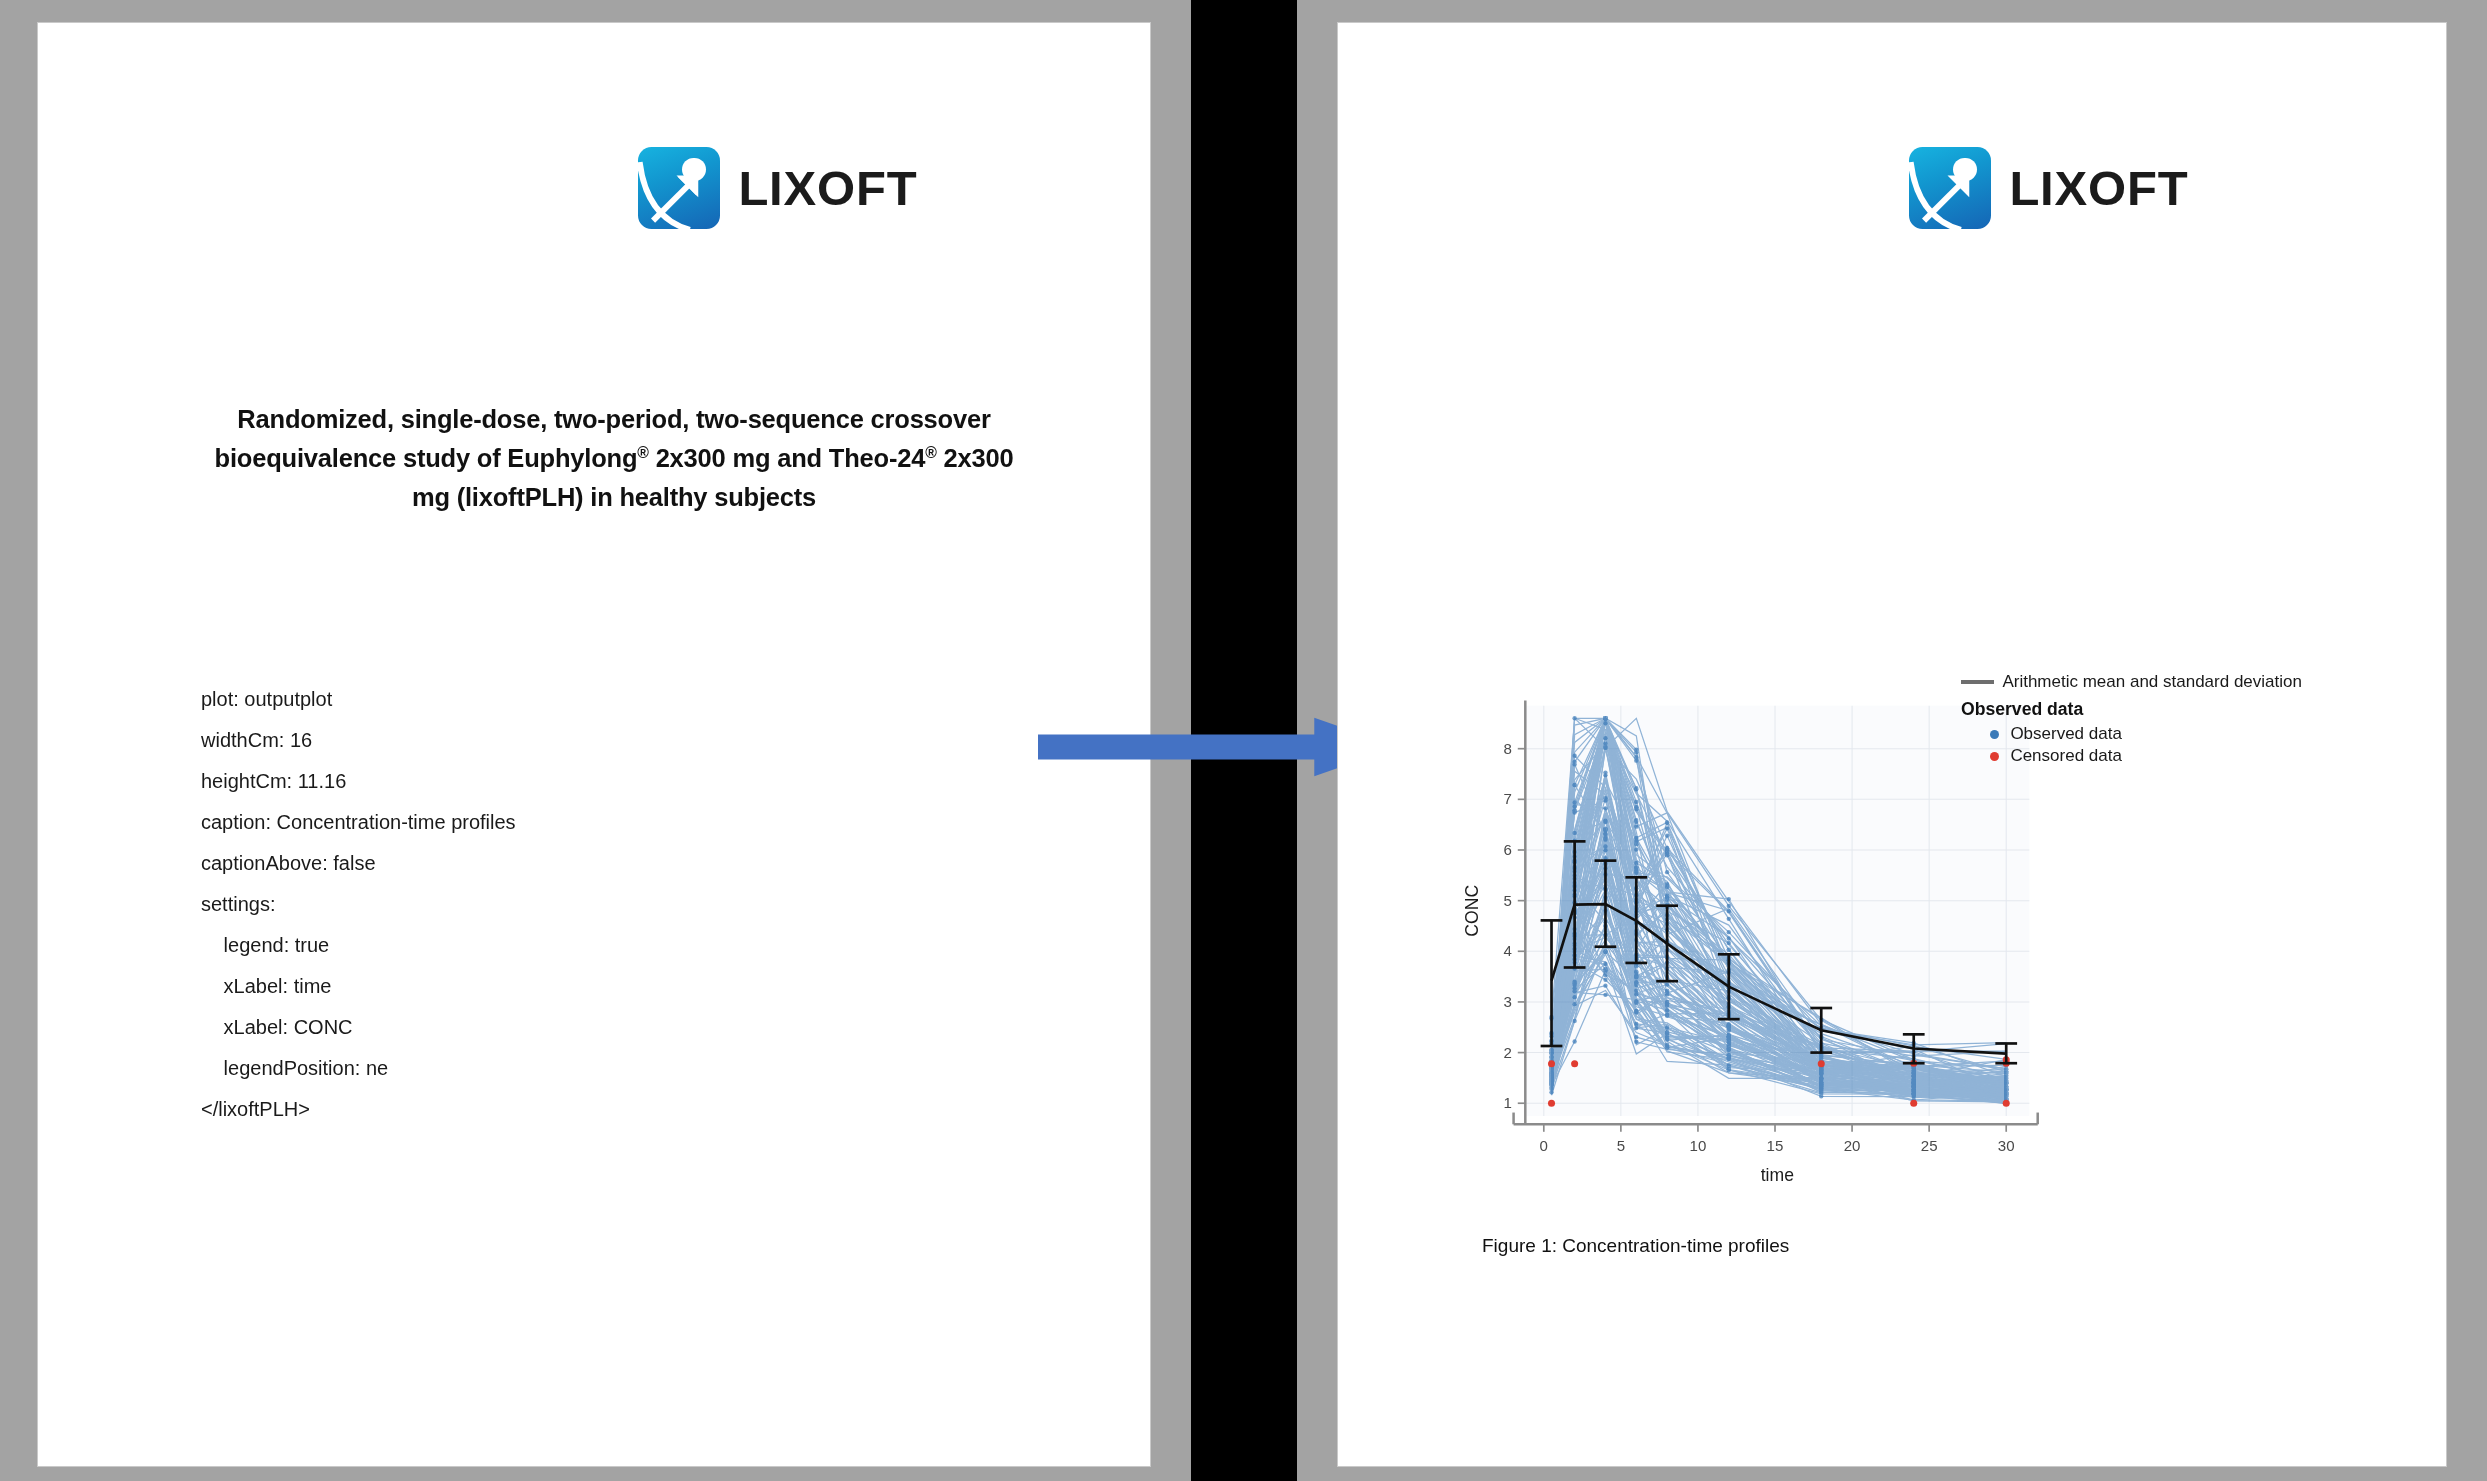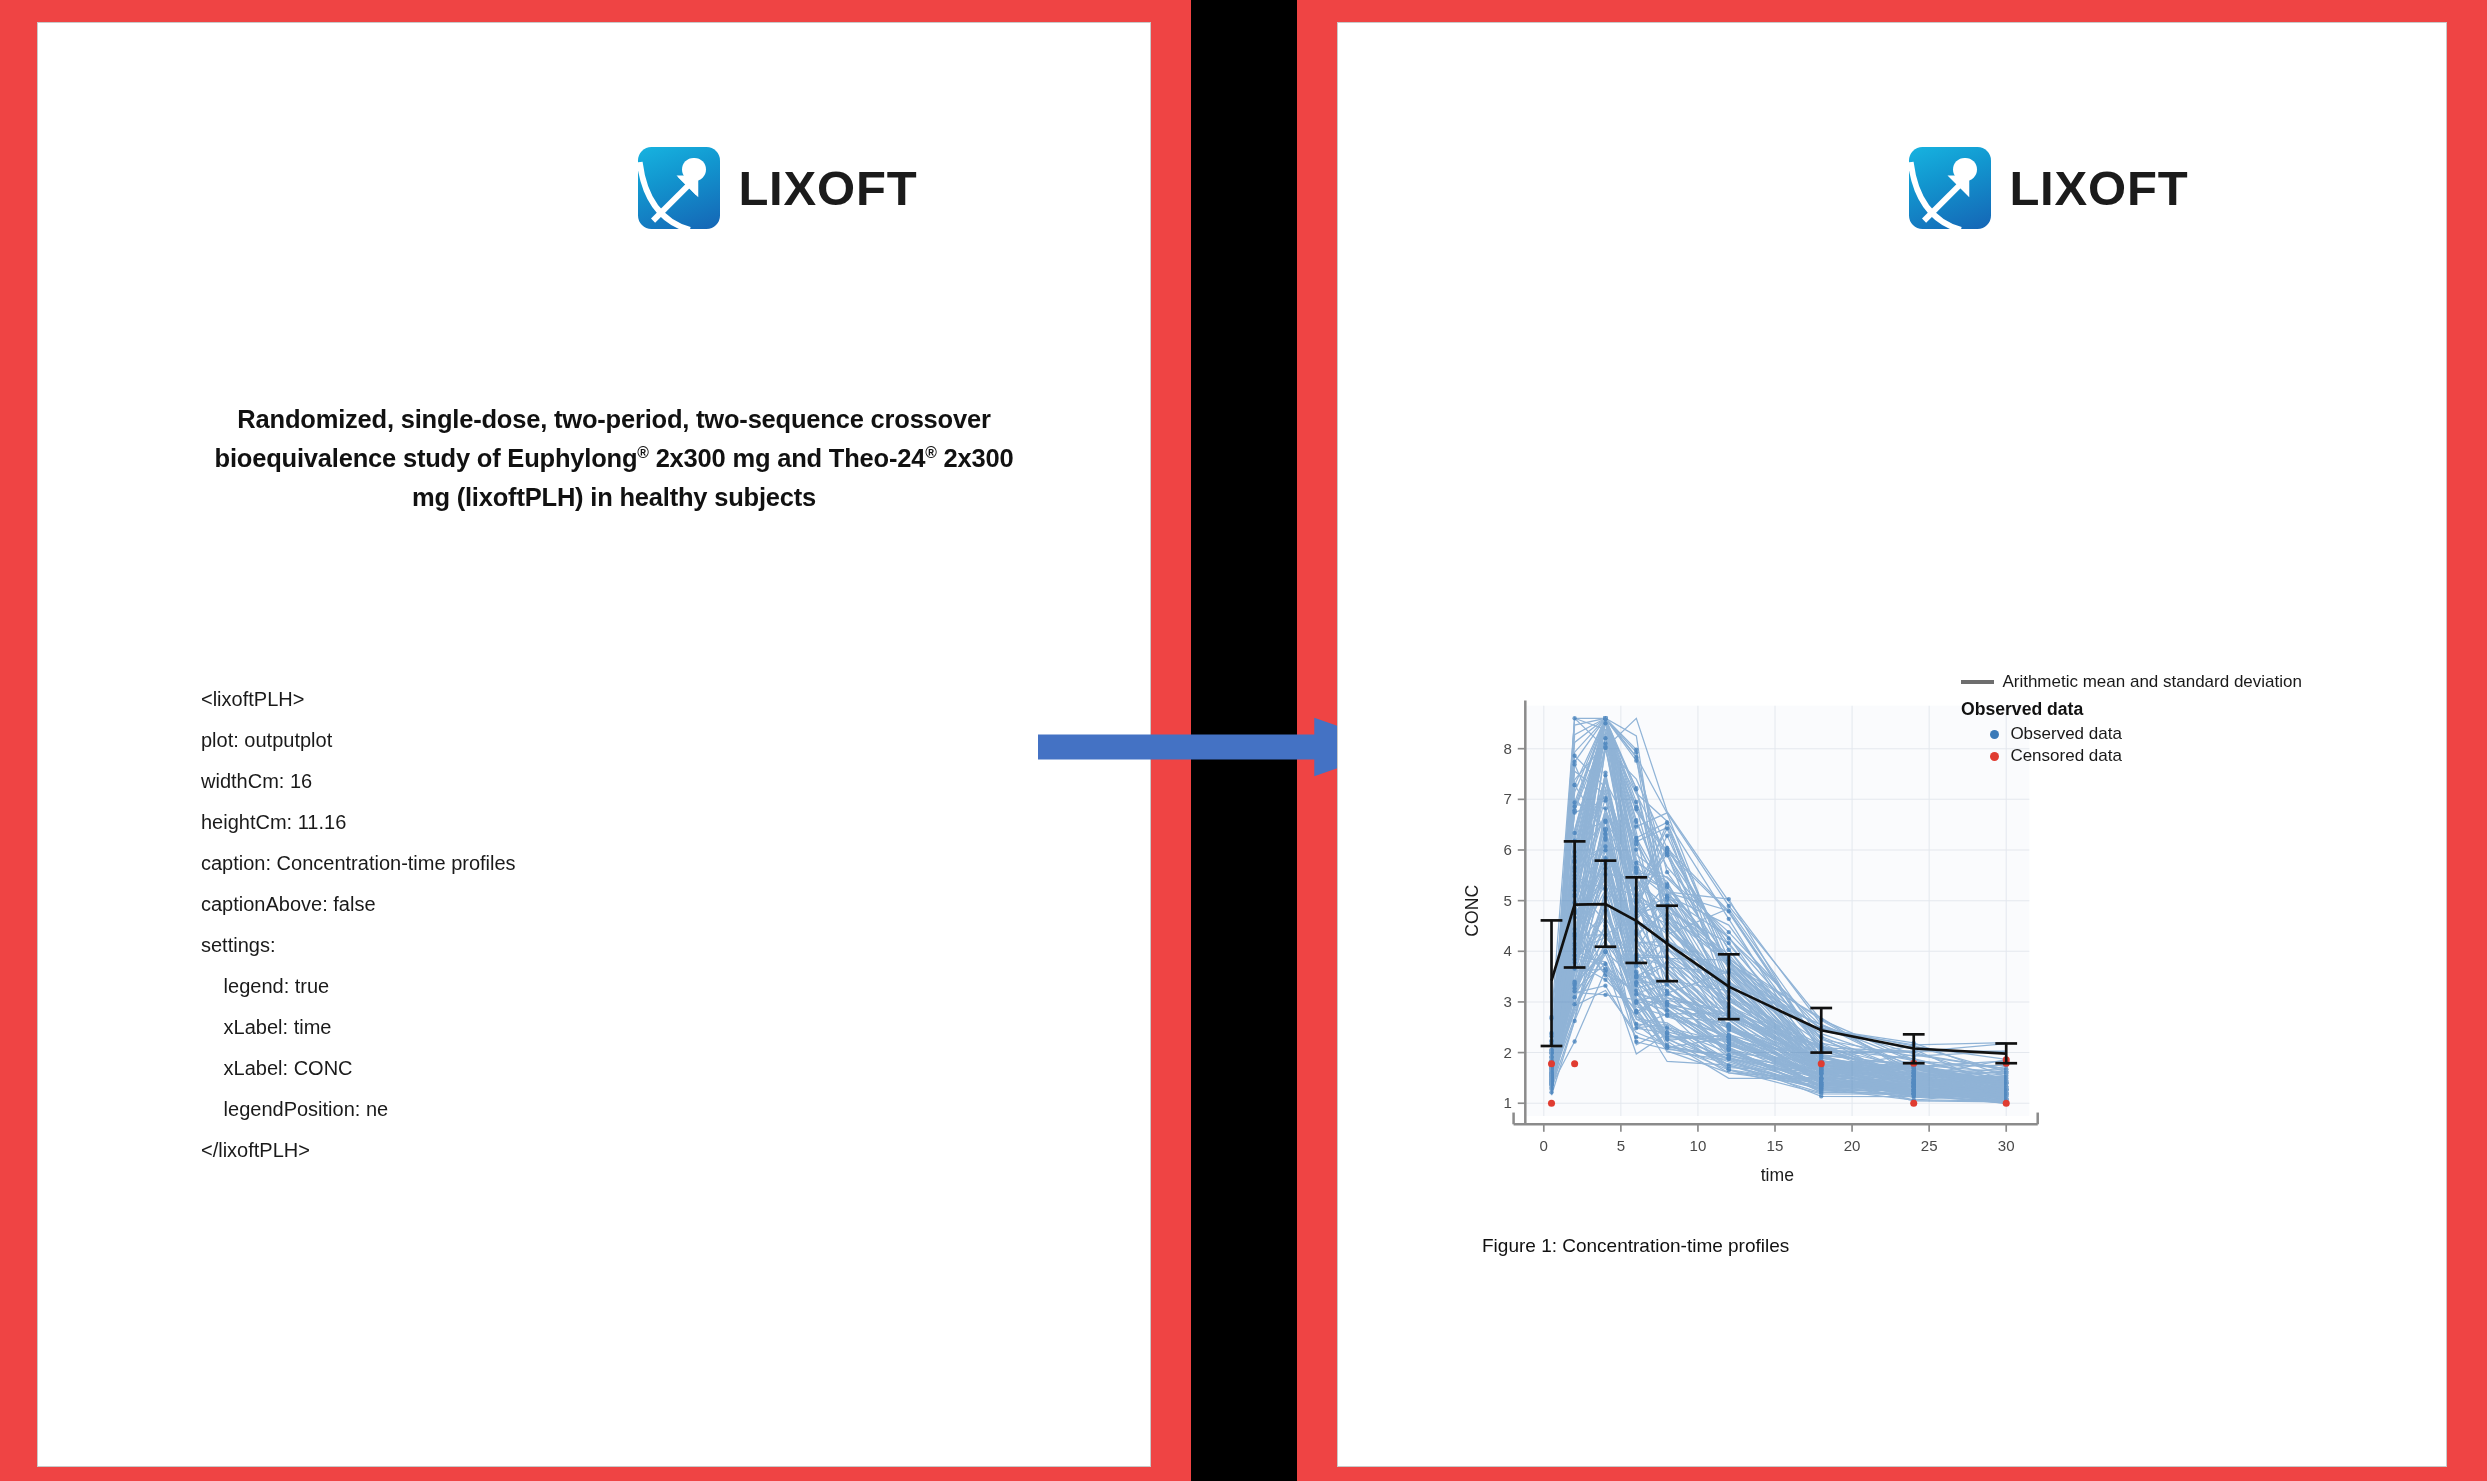--- a/index.html
+++ b/index.html
@@ -2,21 +2,21 @@
 <html style="font-size:13.4px"><head>
 <meta charset="utf-8">
 <style>
   * { box-sizing: border-box; margin: 0; padding: 0; }
   html, body {
     width: 2487px; height: 1481px;
     background: #e6e6e6;
     font-family: "Liberation Sans", sans-serif;
     overflow: hidden;
   }
-  .stage { position: relative; width: 2487px; height: 1481px; background: #ef4444; }
+  .stage { position: relative; width: 2487px; height: 1481px; background: #a3a3a3; }
 
   
   .divider {
     position: absolute; top: 0; left: 1191px;
     width: 106px; height: 1481px; background: #000;
   }
 
   
   .page {
     position: absolute; background: #fff;
@@ -125,21 +125,20 @@
       <div class="logo-word">LIXOFT</div>
     </div>
 
     <div class="study-title title-left">
       <span>Randomized, single-dose, two-period, two-sequence crossover</span><br>
       <span>bioequivalence study of Euphylong</span><sup>®</sup><span> 2x300 mg and Theo-24</span><sup>®</sup><span> 2x300</span><br>
       <span>mg (lixoftPLH) in healthy subjects</span>
     </div>
 
     <div class="plh">
-      <div class="plh-line">&lt;lixoftPLH&gt;</div>
       <div class="plh-line">plot: outputplot</div>
       <div class="plh-line">widthCm: 16</div>
       <div class="plh-line">heightCm: 11.16</div>
       <div class="plh-line">caption: Concentration-time profiles</div>
       <div class="plh-line">captionAbove: false</div>
       <div class="plh-line">settings:</div>
       <div class="plh-line indent">legend: true</div>
       <div class="plh-line indent">xLabel: time</div>
       <div class="plh-line indent">xLabel: CONC</div>
       <div class="plh-line indent">legendPosition: ne</div>

